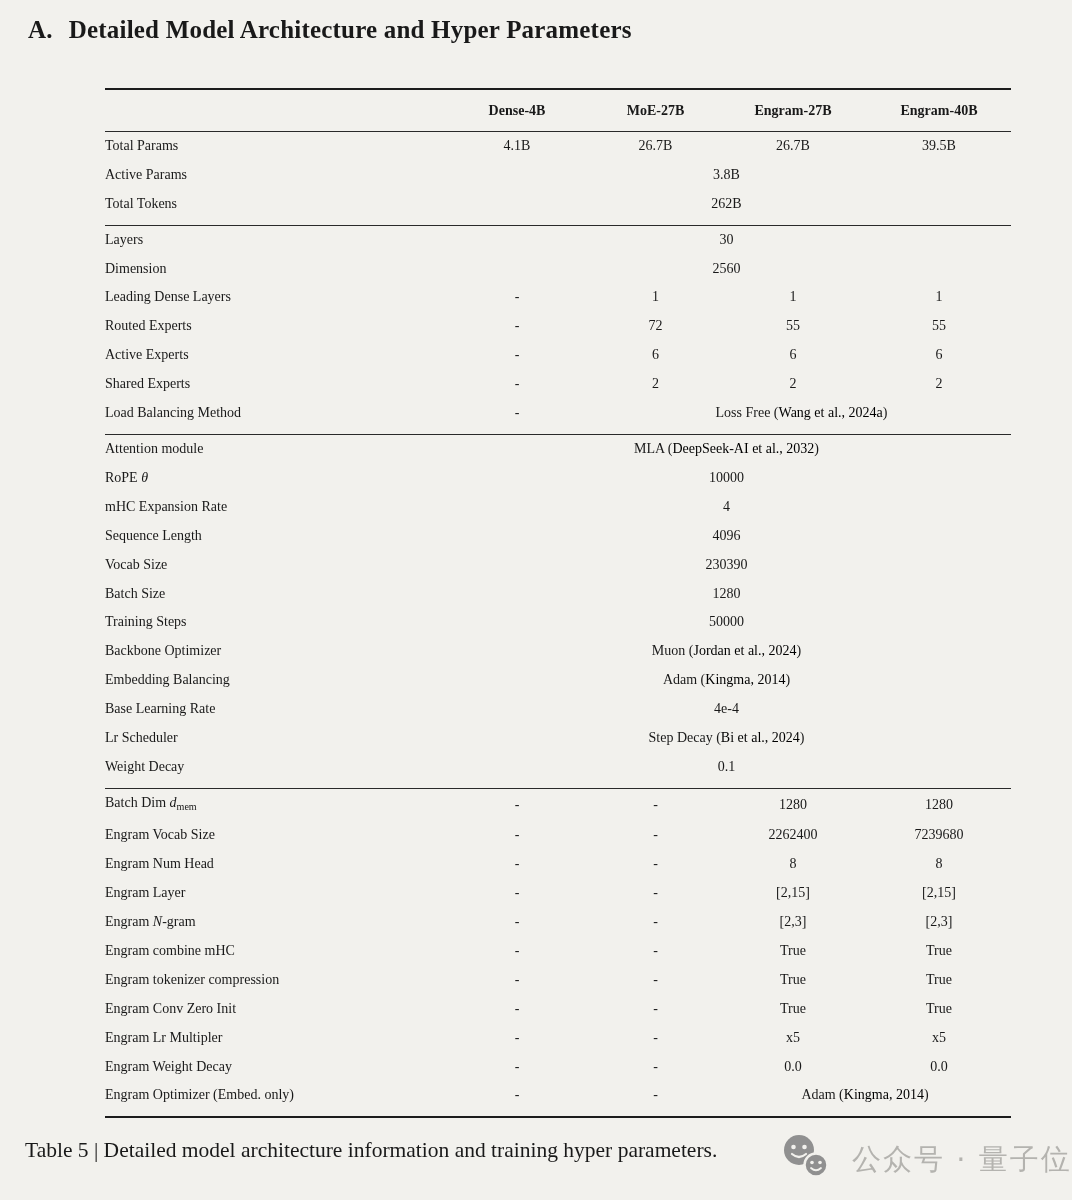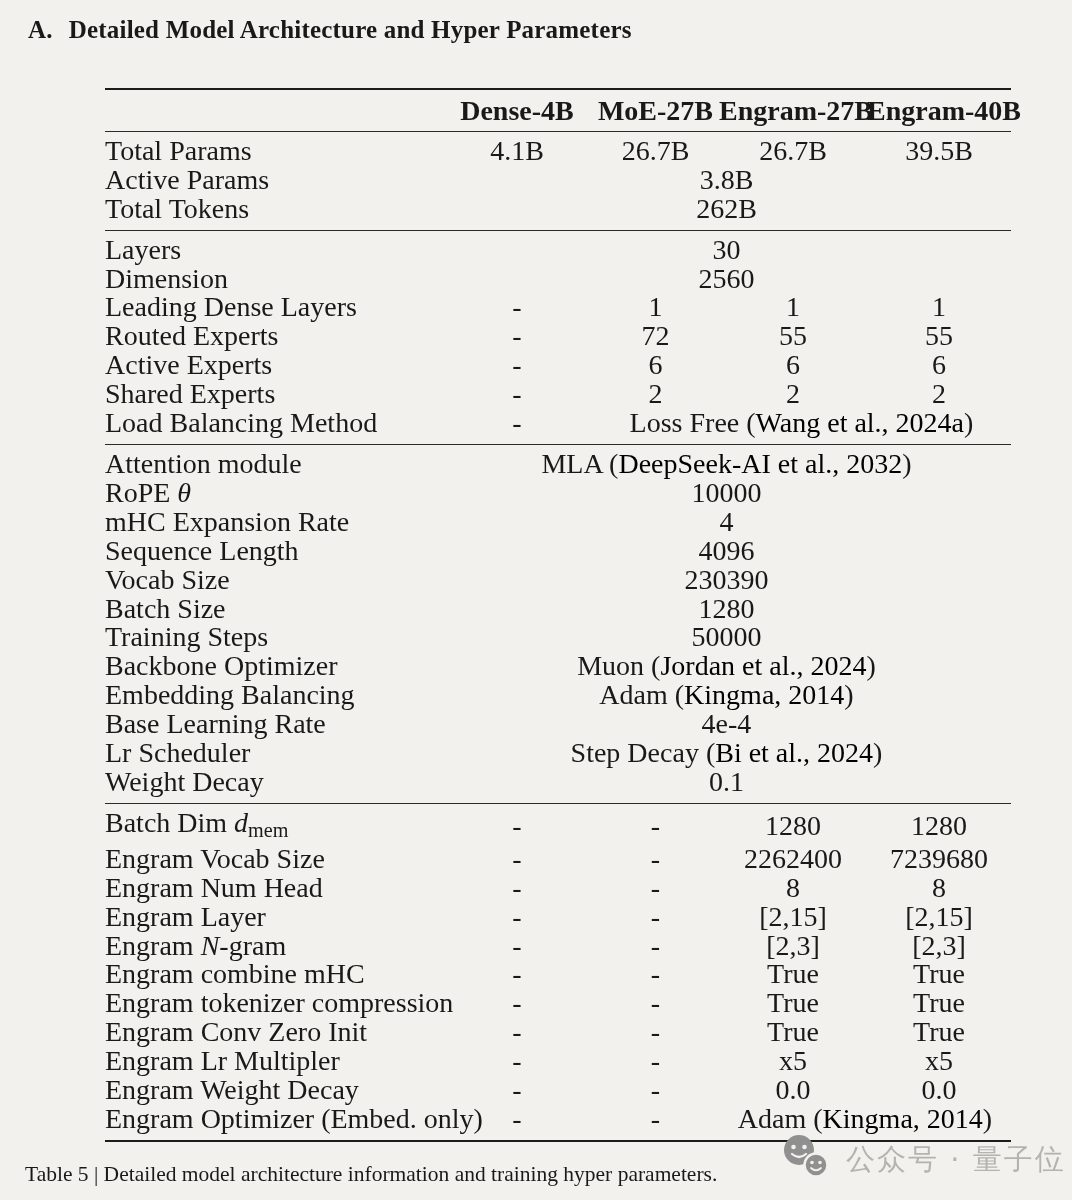--- a/index.html
+++ b/index.html
@@ -18,61 +18,61 @@
     letter-spacing:0.2px;
   }
   .section-title .prefix{margin-right:16px;}
   .table-wrap{
     margin:44px 0 0 105px;
   }
   table.params{
     border-collapse:collapse;
     table-layout:fixed;
     width:906px;
-    font-size:28px;
+    font-size:14px;
     border-top:2.5px solid #1c1c1c;
     border-bottom:2.5px solid #1c1c1c;
   }
   table.params td, table.params th{
     padding:0;
     line-height:28.9px;
     vertical-align:middle;
     white-space:nowrap;
   }
   table.params thead th{
     font-weight:bold;
     text-align:center;
     padding:7px 0 5px 0;
     border-bottom:1.6px solid #2a2a2a;
   }
   table.params tbody{
     border-bottom:1.6px solid #2a2a2a;
   }
   table.params tbody:last-child{border-bottom:none;}
-  table.params tbody tr:first-child td{padding-top:5px;}
+  table.params tbody tr:first-child td{}
   table.params tbody tr:last-child td{padding-bottom:6px;}
   td.label{text-align:left;}
   td.val{text-align:center;}
   .cite{color:#000000;text-decoration:none;cursor:pointer;}
   .it{font-style:italic;}
   .sub{font-size:0.72em;vertical-align:-0.25em;}
   .caption{
     margin:20px 0 0 25px;
     font-size:21.5px;
     position:relative;
     z-index:2;
   }
   .watermark{
     position:absolute;
     left:778px;top:1130px;
     width:280px;height:60px;
     z-index:1;
     display:flex;
     align-items:center;
-    gap:10px;
+    gap:16px;
   }
   .watermark .wm-text{
     color:#b4b3af;
     font-size:29px;
     font-family:"DejaVu Sans","Liberation Sans",sans-serif;
     letter-spacing:2px;
     white-space:nowrap;
   }
 </style>
 </head>

